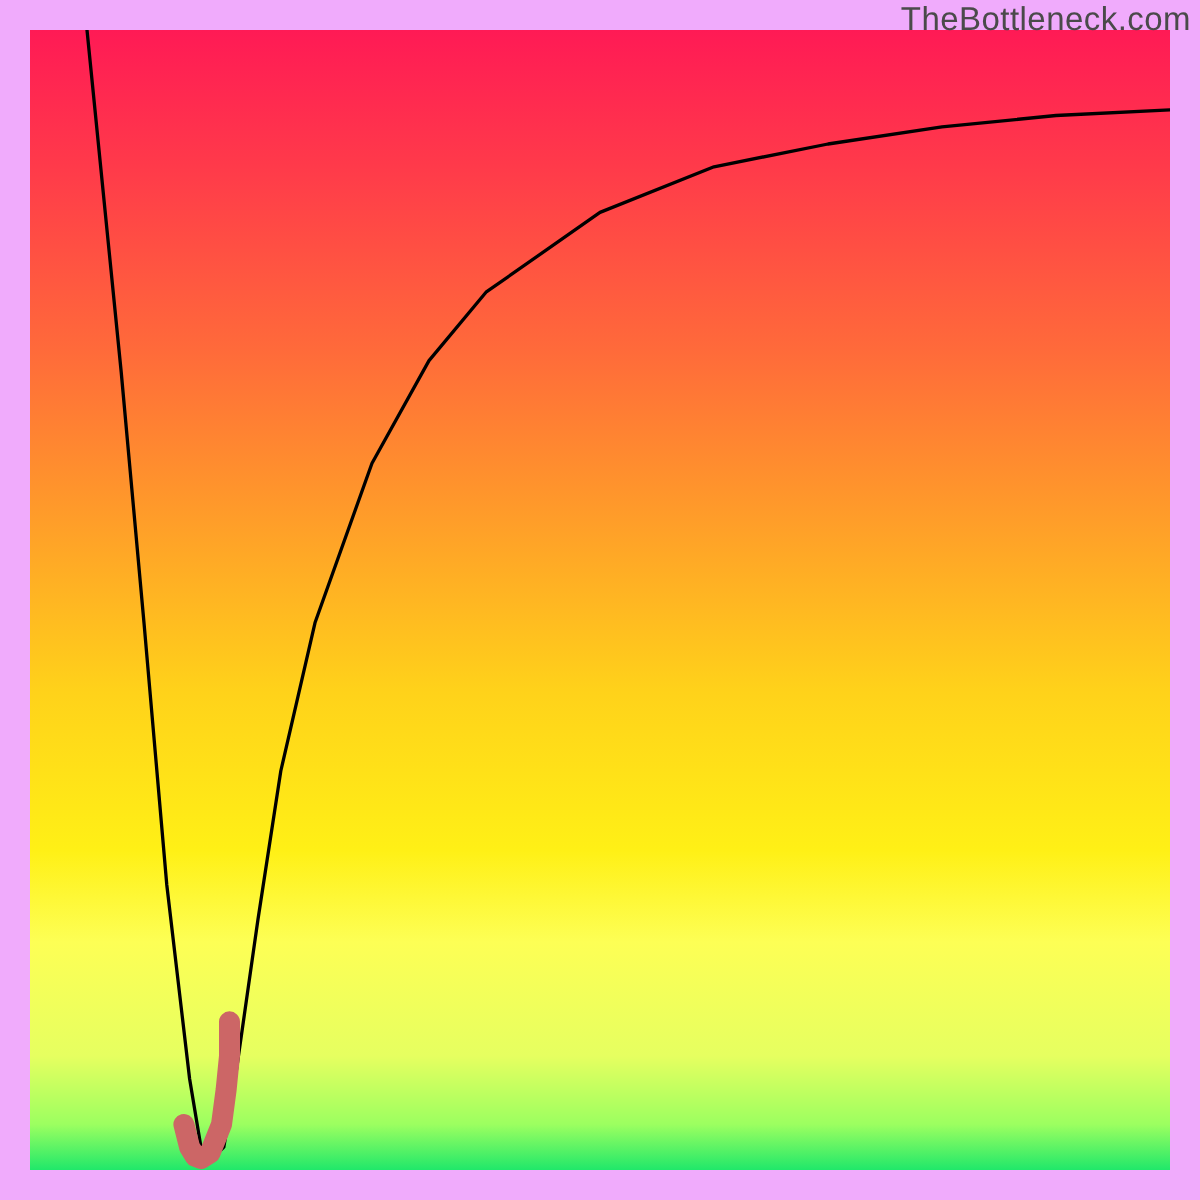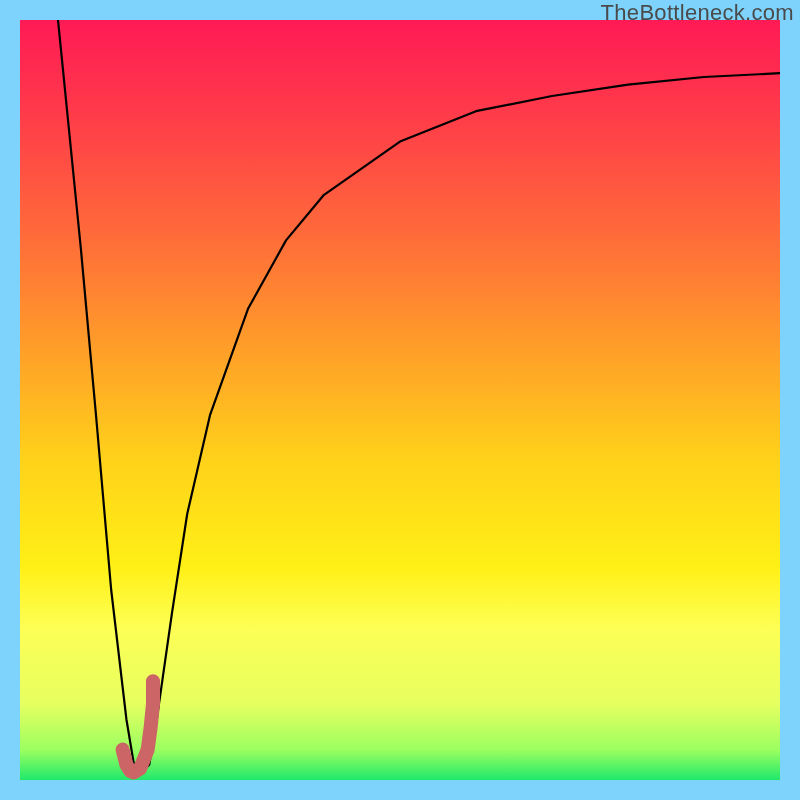--- a/index.html
+++ b/index.html
@@ -8,21 +8,21 @@
     width: 800px;
     height: 800px;
     background: #000;
     font-family: Arial, Helvetica, sans-serif;
     overflow: hidden;
   }
   .frame {
     position: relative;
     width: 800px;
     height: 800px;
-    background: #7dd3fc;
+    background: #f0abfc;
   }
   .plot {
     position: absolute;
     left: 20px;
     top: 20px;
     width: 760px;
     height: 760px;
   }
   .watermark {
     position: absolute;

